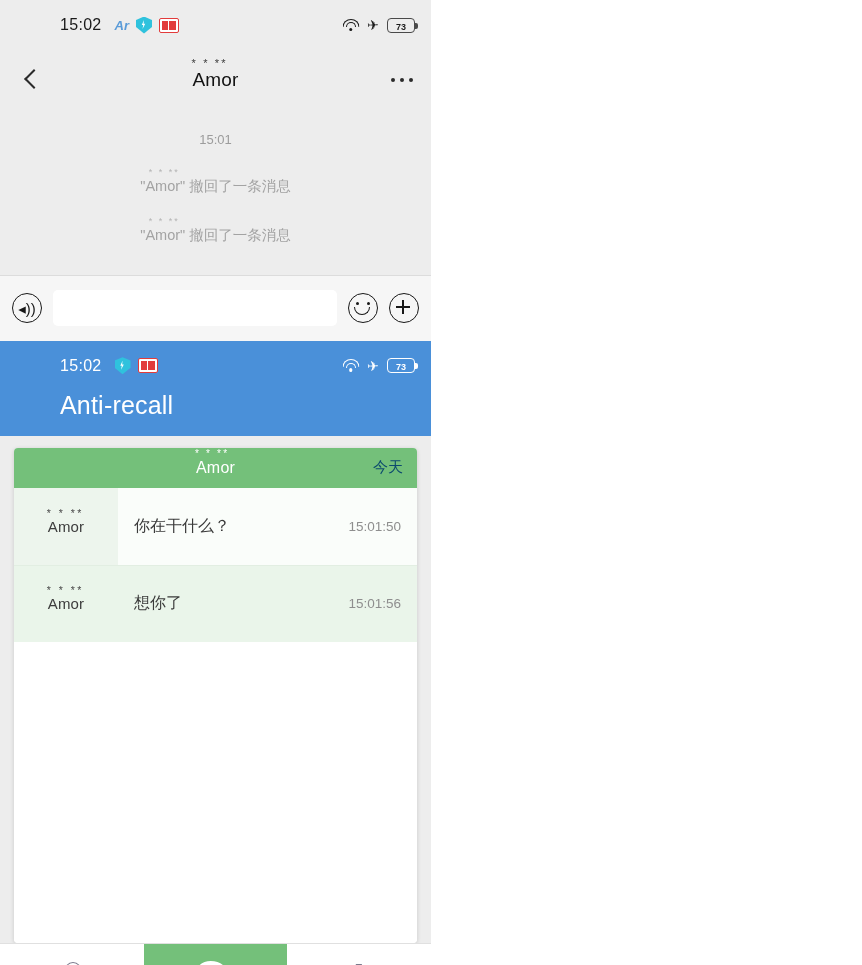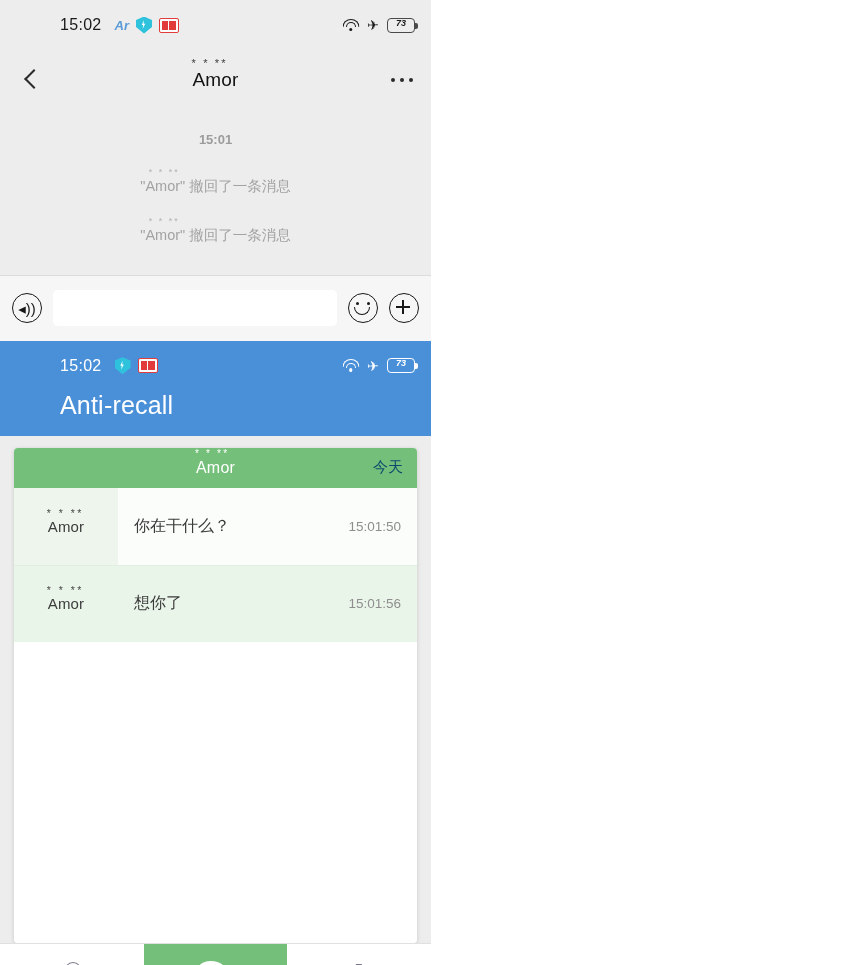--- a/index.html
+++ b/index.html
@@ -64,21 +64,21 @@
   .ic-wifi i.c {
     width:3.5px; height:3.5px; top:9px; border-radius:50%;
     background:#1a1a1a; border:none;
   }
   .ic-plane {
     font-size:14px; color:#1a1a1a; line-height:1;
     transform:rotate(-2deg);
   }
   .ic-batt {
     width:28px; height:15px; border:1.6px solid #4a4a4a; border-radius:4px;
-    display:flex; align-items:flex-start; justify-content:center; position:relative;font-style:italic;
+    display:flex; align-items:flex-end; justify-content:center; position:relative;
   }
   .ic-batt span { font-size:9px; color:#1a1a1a; font-weight:600; line-height:1; }
   .ic-batt::after {
     content:""; position:absolute; right:-3.5px; top:4px;
     width:2.5px; height:6px; background:#4a4a4a; border-radius:0 2px 2px 0;
   }
 
   .navbar-left {
     height:60px; display:flex; align-items:center;
     padding:0 18px; background:#ededed; position:relative;
@@ -107,21 +107,21 @@
     line-height:1; white-space:nowrap;
   }
   .more-dots {
     margin-left:auto; display:flex; gap:4.5px; align-items:center;
     cursor:pointer;
   }
   .more-dots i { width:4.5px; height:4.5px; border-radius:50%; background:#2b2b2b; }
 
   .chat-body { flex:1; background:#ededed; padding-top:22px; position:relative; }
   .chat-timestamp {
-    text-align:center; font-size:13px; color:#9c9c9c; margin-bottom:30px;font-weight:bold;
+    text-align:center; font-size:13px; color:#9c9c9c; margin-bottom:30px;
   }
   .sys-msg {
     text-align:center; font-size:14.5px; color:#a3a3a3;
     margin-bottom:30px; line-height:1.3;
   }
   .sys-nick {
     position:relative; display:inline-block; color:#a3a3a3;
   }
   .sys-nick .stars {
     position:absolute; top:-9px; left:1px; right:-2px;

